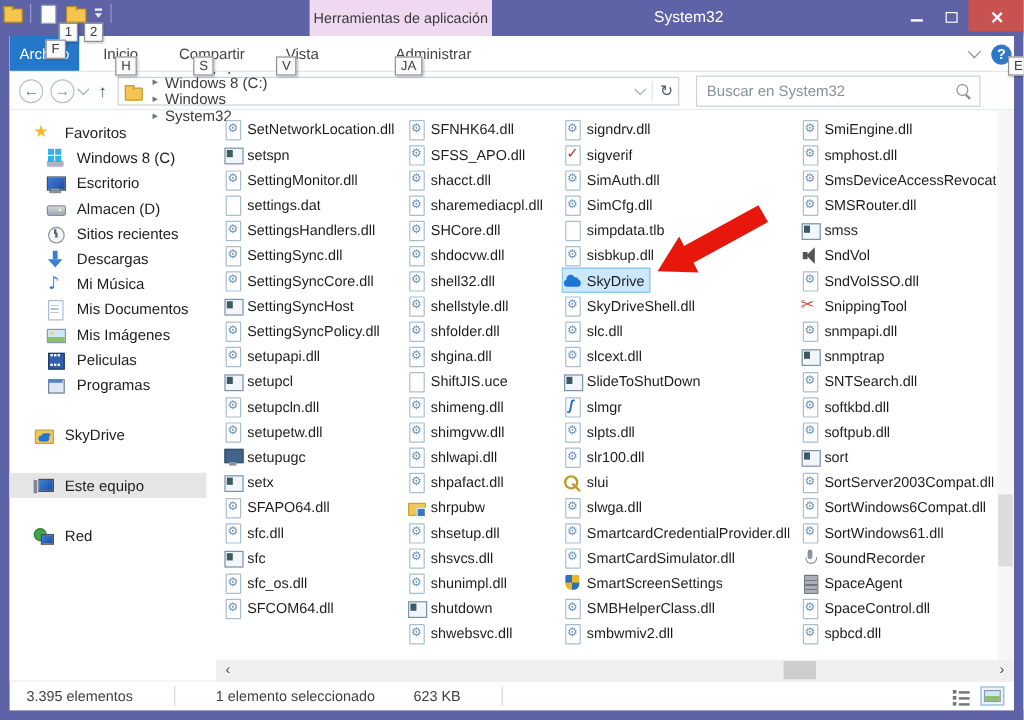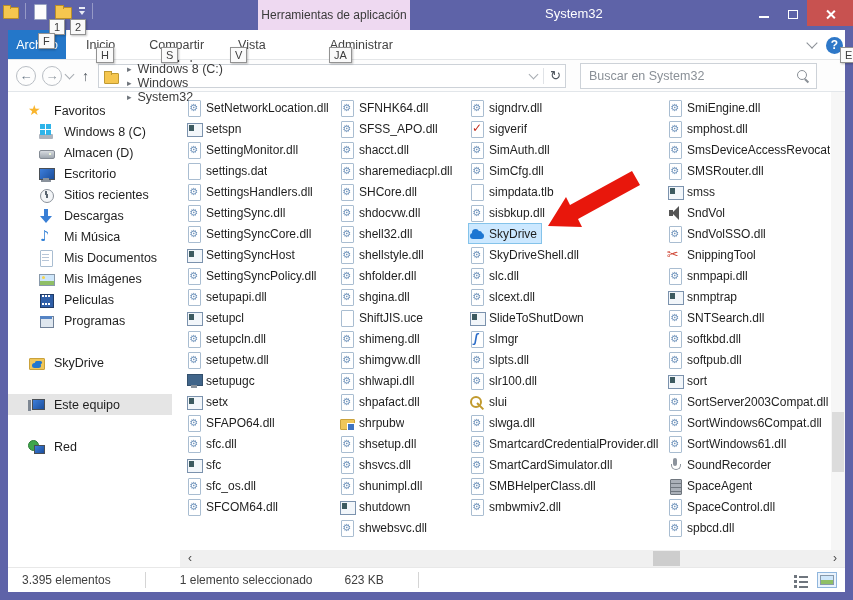--- a/index.html
+++ b/index.html
@@ -322,26 +322,26 @@
 
     <div class="side-item">
           <span class="ic ic-star"></span>
           <span class="side-label">Favoritos</span>
         </div>
         <div class="side-item lvl1">
           <span class="ic ic-windrive"></span>
           <span class="side-label">Windows 8 (C)</span>
         </div>
         <div class="side-item lvl1">
+          <span class="ic ic-monitor"></span>
+          <span class="side-label">Escritorio</span>
+        </div>
+        <div class="side-item lvl1">
           <span class="ic ic-drive"></span>
           <span class="side-label">Almacen (D)</span>
-        </div>
-        <div class="side-item lvl1">
-          <span class="ic ic-monitor"></span>
-          <span class="side-label">Escritorio</span>
         </div>
         <div class="side-item lvl1">
           <span class="ic ic-recent"></span>
           <span class="side-label">Sitios recientes</span>
         </div>
         <div class="side-item lvl1">
           <span class="ic ic-download"></span>
           <span class="side-label">Descargas</span>
         </div>
         <div class="side-item lvl1">
@@ -616,20 +616,24 @@
               <span class="ic ic-dll"></span>
               <span class="fname">slwga.dll</span>
             </div>
             <div class="fitem">
               <span class="ic ic-dll"></span>
               <span class="fname">SmartcardCredentialProvider.dll</span>
             </div>
             <div class="fitem">
               <span class="ic ic-dll"></span>
               <span class="fname">SmartCardSimulator.dll</span>
+            </div>
+            <div class="fitem">
+              <span class="ic ic-shield"></span>
+              <span class="fname">SmartScreenSettings</span>
             </div>
             <div class="fitem">
               <span class="ic ic-dll"></span>
               <span class="fname">SMBHelperClass.dll</span>
             </div>
             <div class="fitem">
               <span class="ic ic-dll"></span>
               <span class="fname">smbwmiv2.dll</span>
             </div>
           </div>

